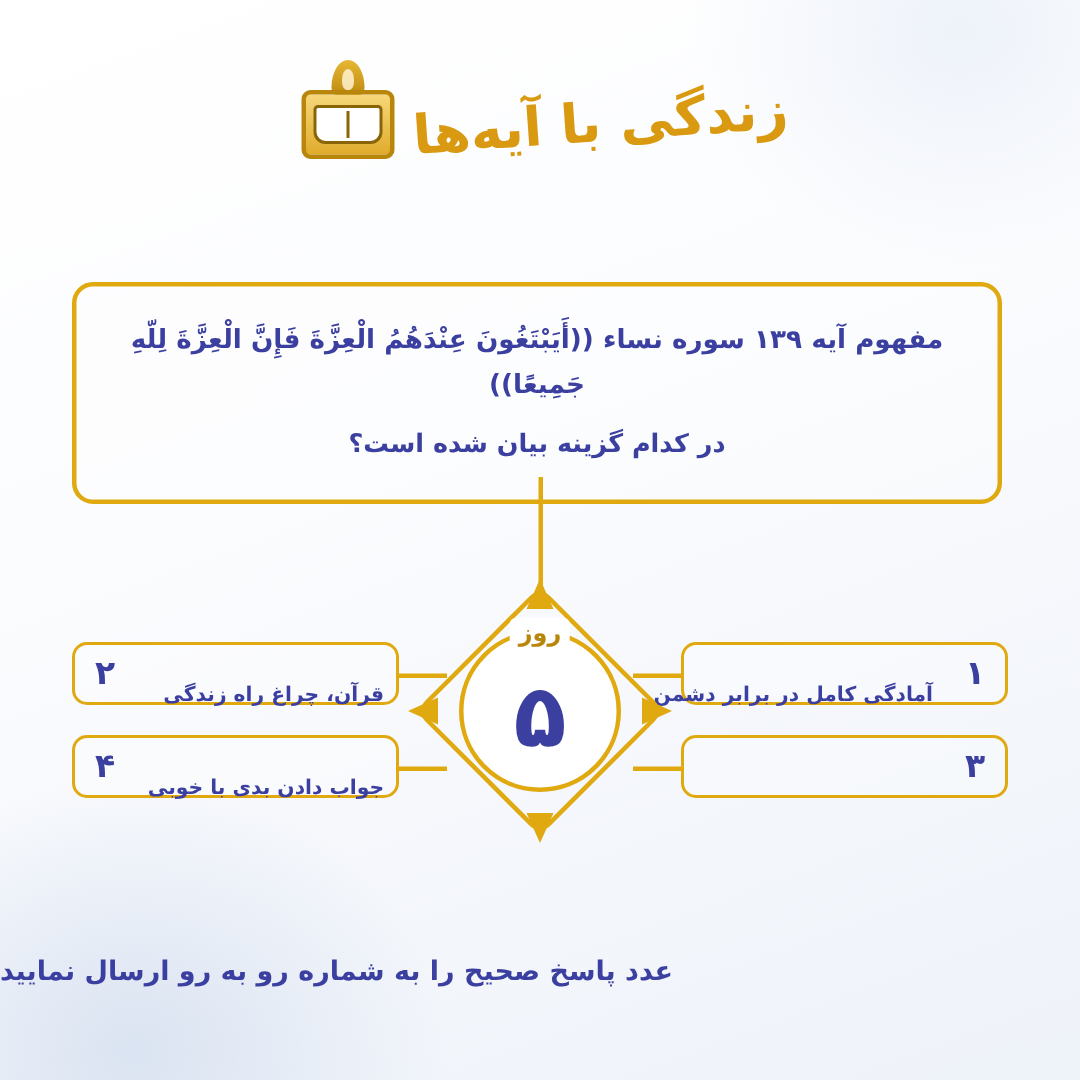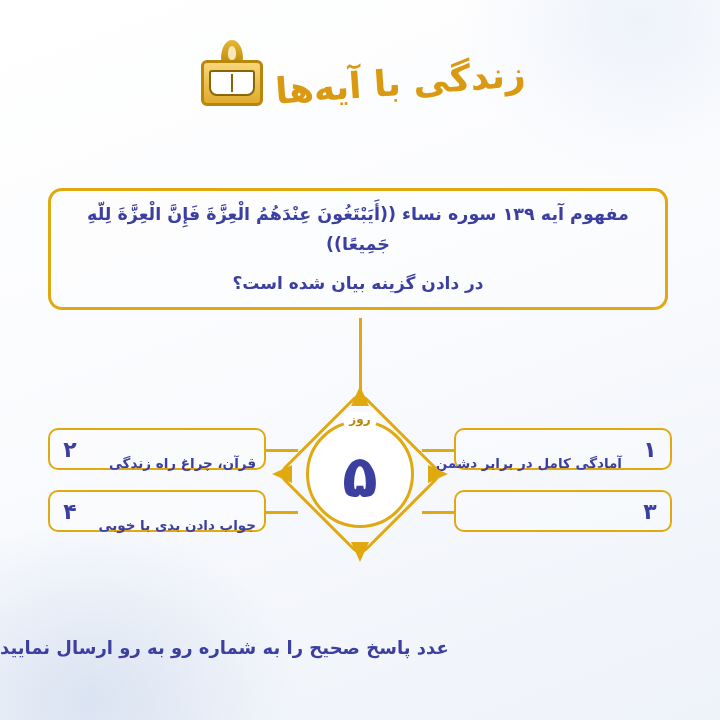--- a/index.html
+++ b/index.html
@@ -124,21 +124,21 @@
     border-radius: 50% 50% 40% 40%;
     opacity: 0.85;
   }
 
   
   .question-wrap {
     position: absolute;
     left: 48px;
     right: 52px;
     top: 188px;
-    height: 122px;
+    height: 148px;
   }
   .question-box {
     position: absolute;
     inset: 0;
     border: 3px solid #e0a90f;
     border-radius: 14px;
     background: rgba(255,255,255,0.25);
     box-sizing: border-box;
   }
   .question-text {
@@ -255,21 +255,21 @@
     line-height: 1;
     margin-top: 6px;
   }
   .medallion .daylabel {
     position: absolute;
     left: 50%;
     top: 22px;
     transform: translateX(-50%);
     background: #ffffff;
     color: #b8860b;
-    font-size: 12px;
+    font-size: 16px;
     font-weight: bold;
     padding: 0 6px;
     border-radius: 4px;
   }
 
   
   .answers {
     position: absolute;
     left: 48px;
     right: 48px;
@@ -354,21 +354,21 @@
       <div class="flame"></div>
       <div class="frame"></div>
       <div class="book"></div>
     </div>
   </div>
 
   <div class="question-wrap">
     <div class="question-box"></div>
     <div class="question-text">
       <div class="line1">مفهوم آیه ۱۳۹ سوره نساء ((أَيَبْتَغُونَ عِنْدَهُمُ الْعِزَّةَ فَإِنَّ الْعِزَّةَ لِلّهِ جَمِيعًا))</div>
-      <div class="line2">در دادن گزینه بیان شده است؟</div>
+      <div class="line2">در کدام گزینه بیان شده است؟</div>
     </div>
   </div>
   <div class="connector"></div>
 
   <div class="answers">
     <div class="spur a"></div>
     <div class="spur b"></div>
     <div class="spur c"></div>
     <div class="spur d"></div>
 

